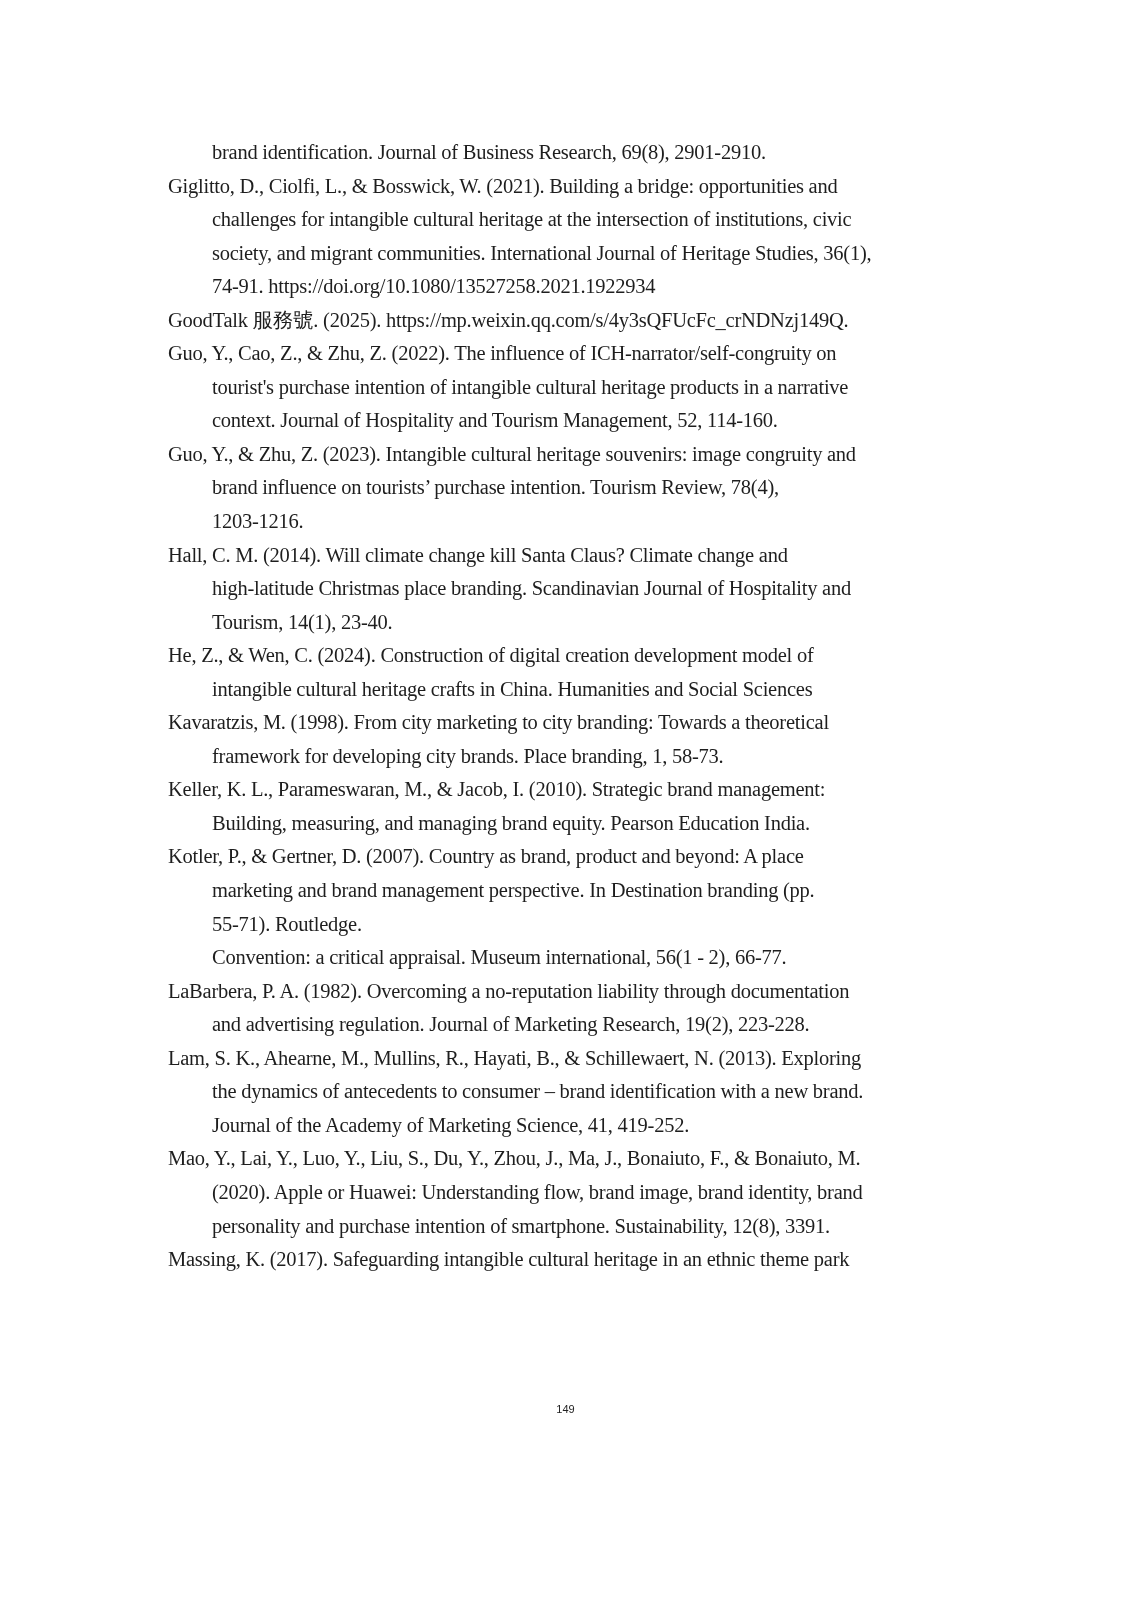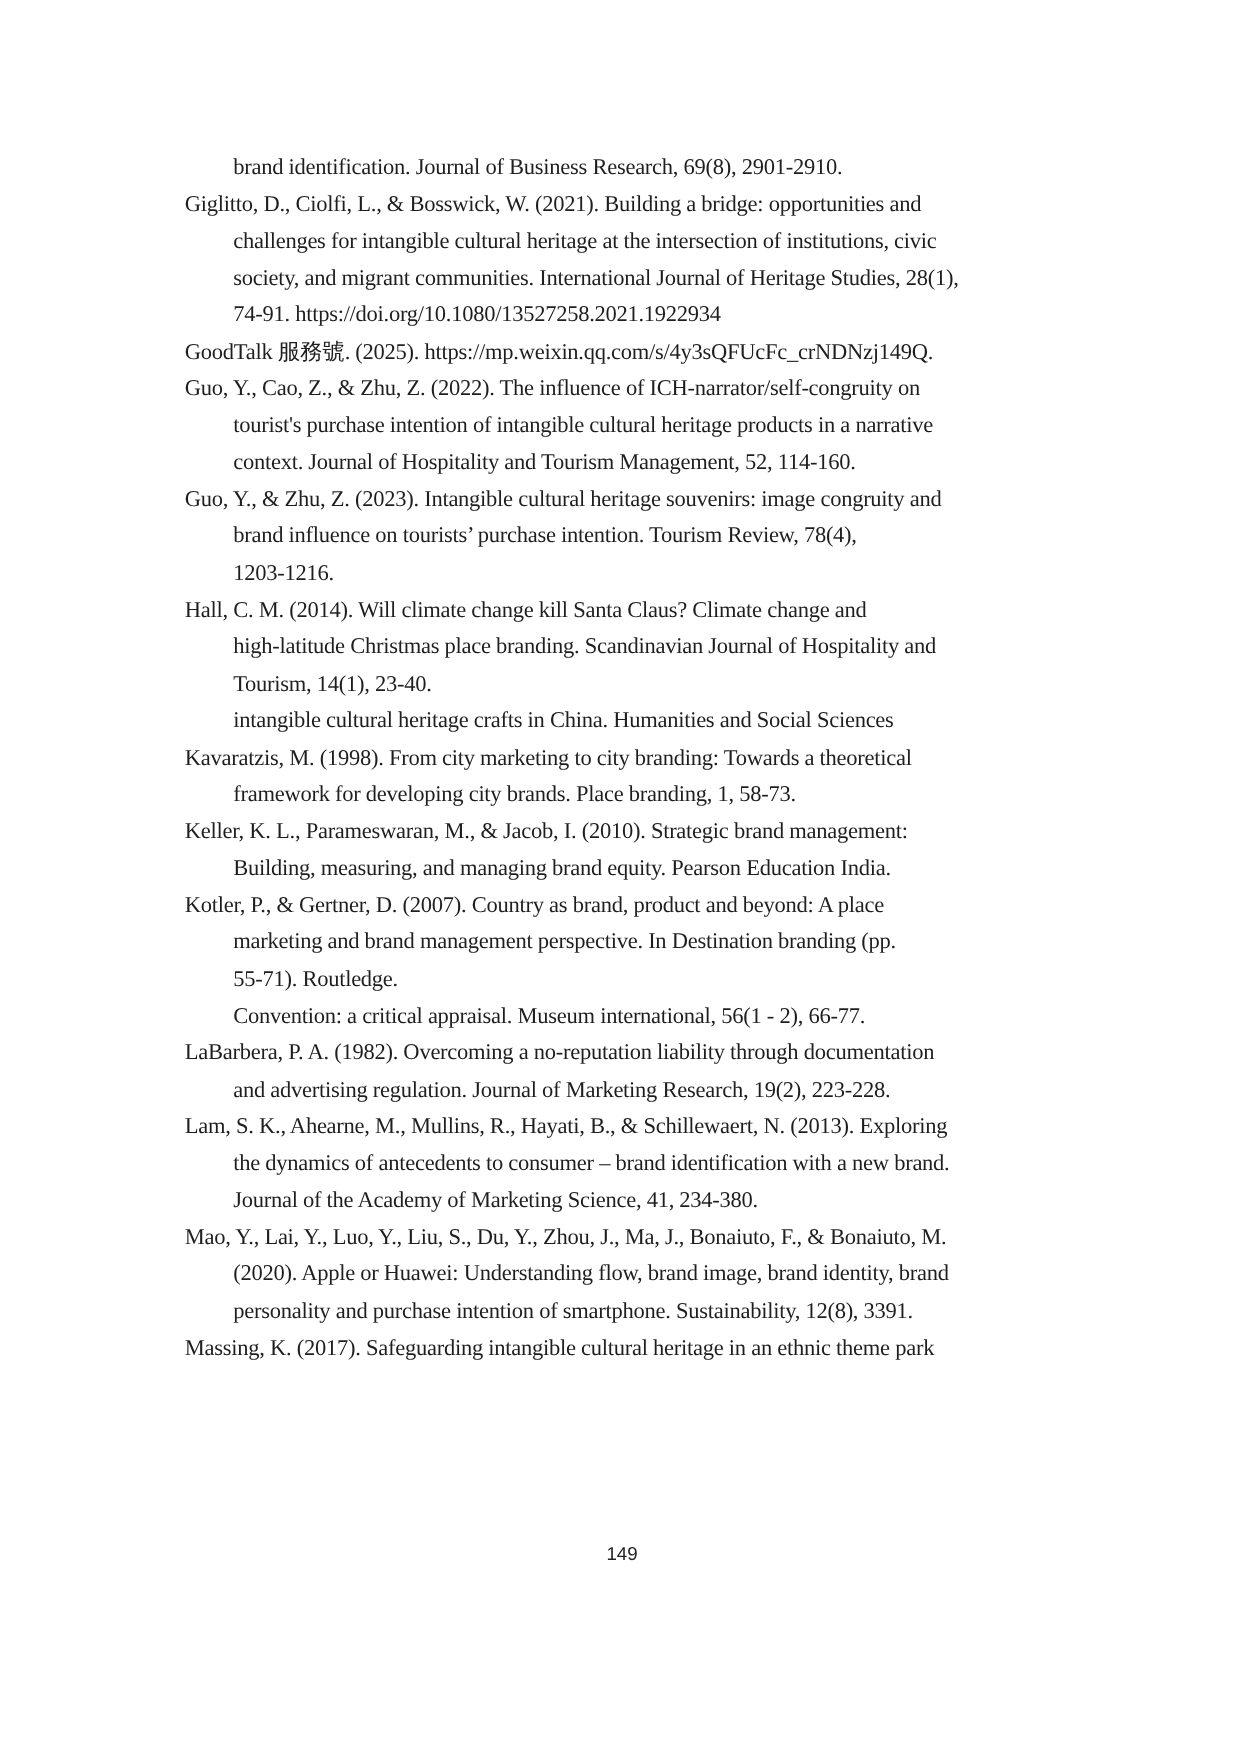--- a/index.html
+++ b/index.html
@@ -39,36 +39,36 @@
     .refs .line.cont {
       padding-left: 44px;
     }
     .page-number {
       position: absolute;
       left: 0;
       width: 1131px;
       top: 1403px;
       text-align: center;
       font-family: "Liberation Sans", "DejaVu Sans", sans-serif;
-      font-size: 17px;
+      font-size: 11px;
       color: #222;
     }
   </style>
 </head>
 <body>
 
 <div class="page">
   <div class="refs" id="refs">
       <div class="ref-entry">
         <div class="line cont">brand identification. Journal of Business Research, 69(8), 2901-2910.</div>
       </div>
       <div class="ref-entry">
         <div class="line">Giglitto, D., Ciolfi, L., &amp; Bosswick, W. (2021). Building a bridge: opportunities and</div>
         <div class="line cont">challenges for intangible cultural heritage at the intersection of institutions, civic</div>
-        <div class="line cont">society, and migrant communities. International Journal of Heritage Studies, 28(1),</div>
+        <div class="line cont">society, and migrant communities. International Journal of Heritage Studies, 36(1),</div>
         <div class="line cont">74-91. https://doi.org/10.1080/13527258.2021.1922934</div>
       </div>
       <div class="ref-entry">
         <div class="line">GoodTalk 服務號. (2025). https://mp.weixin.qq.com/s/4y3sQFUcFc_crNDNzj149Q.</div>
       </div>
       <div class="ref-entry">
         <div class="line">Guo, Y., Cao, Z., &amp; Zhu, Z. (2022). The influence of ICH-narrator/self-congruity on</div>
         <div class="line cont">tourist's purchase intention of intangible cultural heritage products in a narrative</div>
         <div class="line cont">context. Journal of Hospitality and Tourism Management, 52, 114-160.</div>
       </div>
@@ -76,20 +76,21 @@
         <div class="line">Guo, Y., &amp; Zhu, Z. (2023). Intangible cultural heritage souvenirs: image congruity and</div>
         <div class="line cont">brand influence on tourists’    purchase intention. Tourism Review, 78(4),</div>
         <div class="line cont">1203-1216.</div>
       </div>
       <div class="ref-entry">
         <div class="line">Hall, C. M. (2014). Will climate change kill Santa Claus? Climate change and</div>
         <div class="line cont">high-latitude Christmas place branding. Scandinavian Journal of Hospitality and</div>
         <div class="line cont">Tourism, 14(1), 23-40.</div>
       </div>
       <div class="ref-entry">
+        <div class="line">He, Z., &amp; Wen, C. (2024). Construction of digital creation development model of</div>
         <div class="line cont">intangible cultural heritage crafts in China. Humanities and Social Sciences</div>
       </div>
       <div class="ref-entry">
         <div class="line">Kavaratzis, M. (1998). From city marketing to city branding: Towards a theoretical</div>
         <div class="line cont">framework for developing city brands. Place branding, 1, 58-73.</div>
       </div>
       <div class="ref-entry">
         <div class="line">Keller, K. L., Parameswaran, M., &amp; Jacob, I. (2010). Strategic brand management:</div>
         <div class="line cont">Building, measuring, and managing brand equity. Pearson Education India.</div>
       </div>
@@ -101,21 +102,21 @@
       <div class="ref-entry">
         <div class="line cont">Convention: a critical appraisal. Museum international, 56(1 - 2), 66-77.</div>
       </div>
       <div class="ref-entry">
         <div class="line">LaBarbera, P. A. (1982). Overcoming a no-reputation liability through documentation</div>
         <div class="line cont">and advertising regulation. Journal of Marketing Research, 19(2), 223-228.</div>
       </div>
       <div class="ref-entry">
         <div class="line">Lam, S. K., Ahearne, M., Mullins, R., Hayati, B., &amp; Schillewaert, N. (2013). Exploring</div>
         <div class="line cont">the dynamics of antecedents to consumer – brand identification with a new brand.</div>
-        <div class="line cont">Journal of the Academy of Marketing Science, 41, 234-380.</div>
+        <div class="line cont">Journal of the Academy of Marketing Science, 41, 419-252.</div>
       </div>
       <div class="ref-entry">
         <div class="line">Mao, Y., Lai, Y., Luo, Y., Liu, S., Du, Y., Zhou, J., Ma, J., Bonaiuto, F., &amp; Bonaiuto, M.</div>
         <div class="line cont">(2020). Apple or Huawei: Understanding flow, brand image, brand identity, brand</div>
         <div class="line cont">personality and purchase intention of smartphone. Sustainability, 12(8), 3391.</div>
       </div>
       <div class="ref-entry">
         <div class="line">Massing, K. (2017). Safeguarding intangible cultural heritage in an ethnic theme park</div>
       </div>
     </div>

